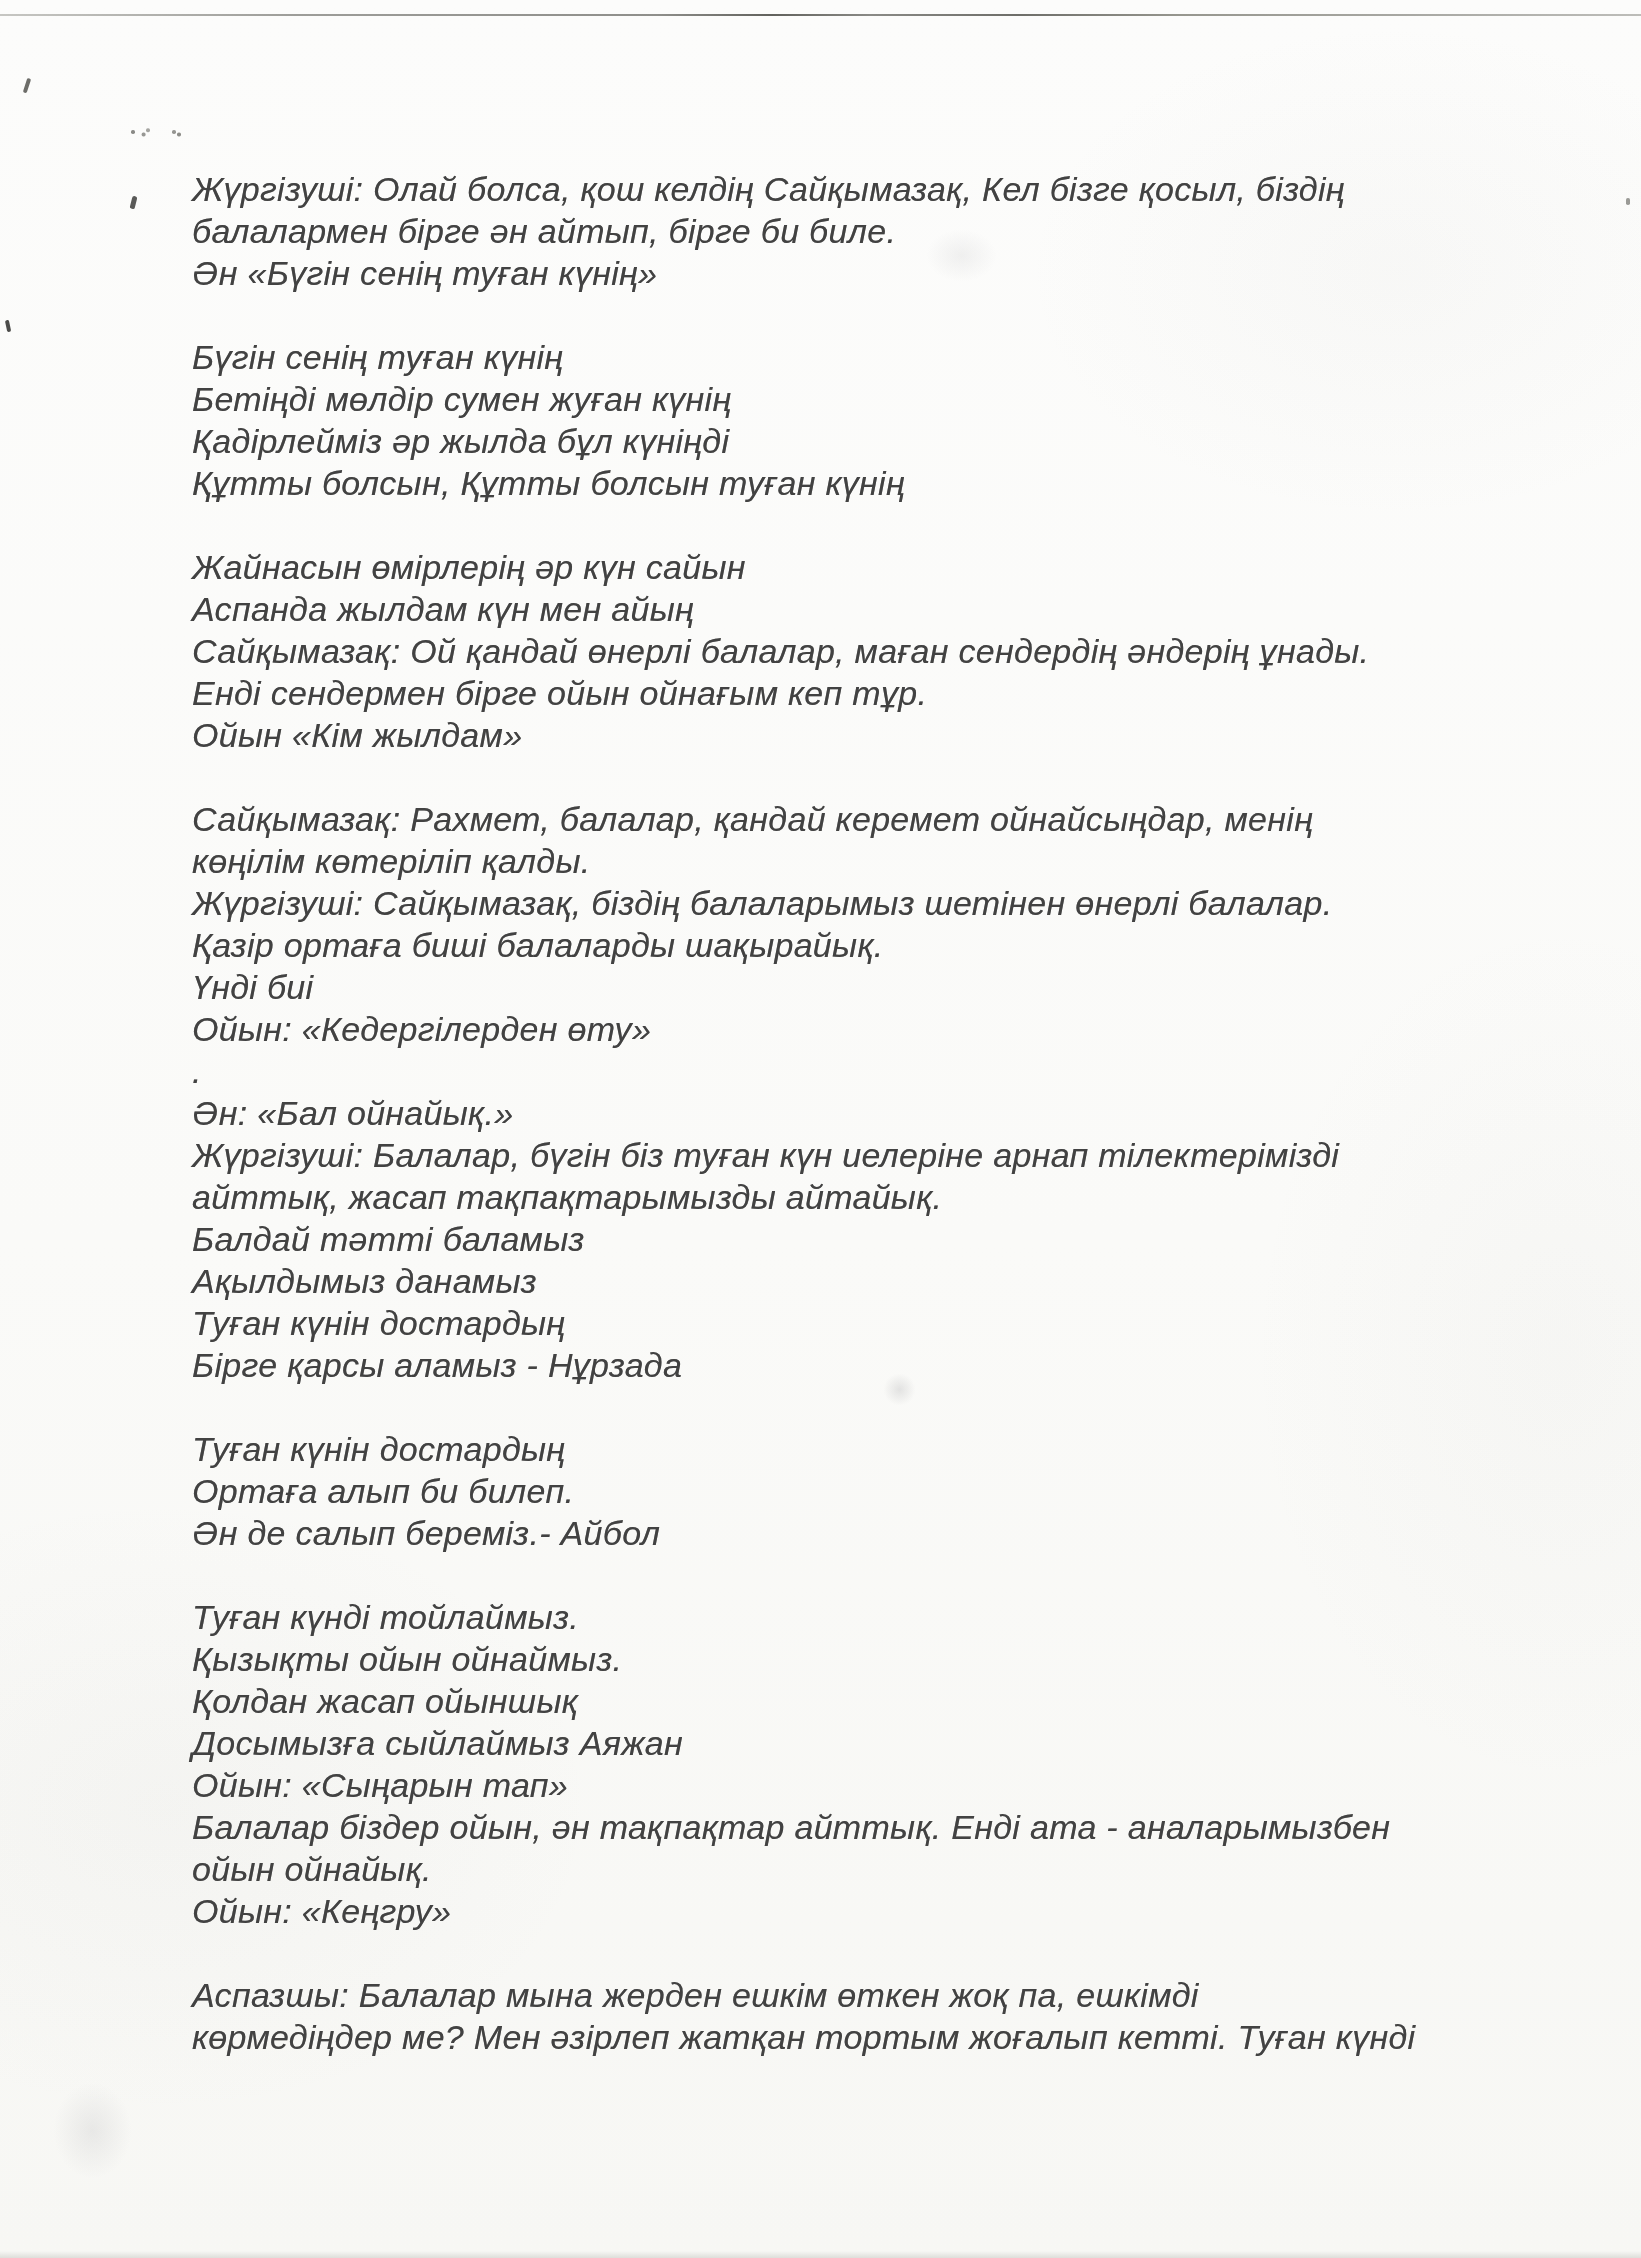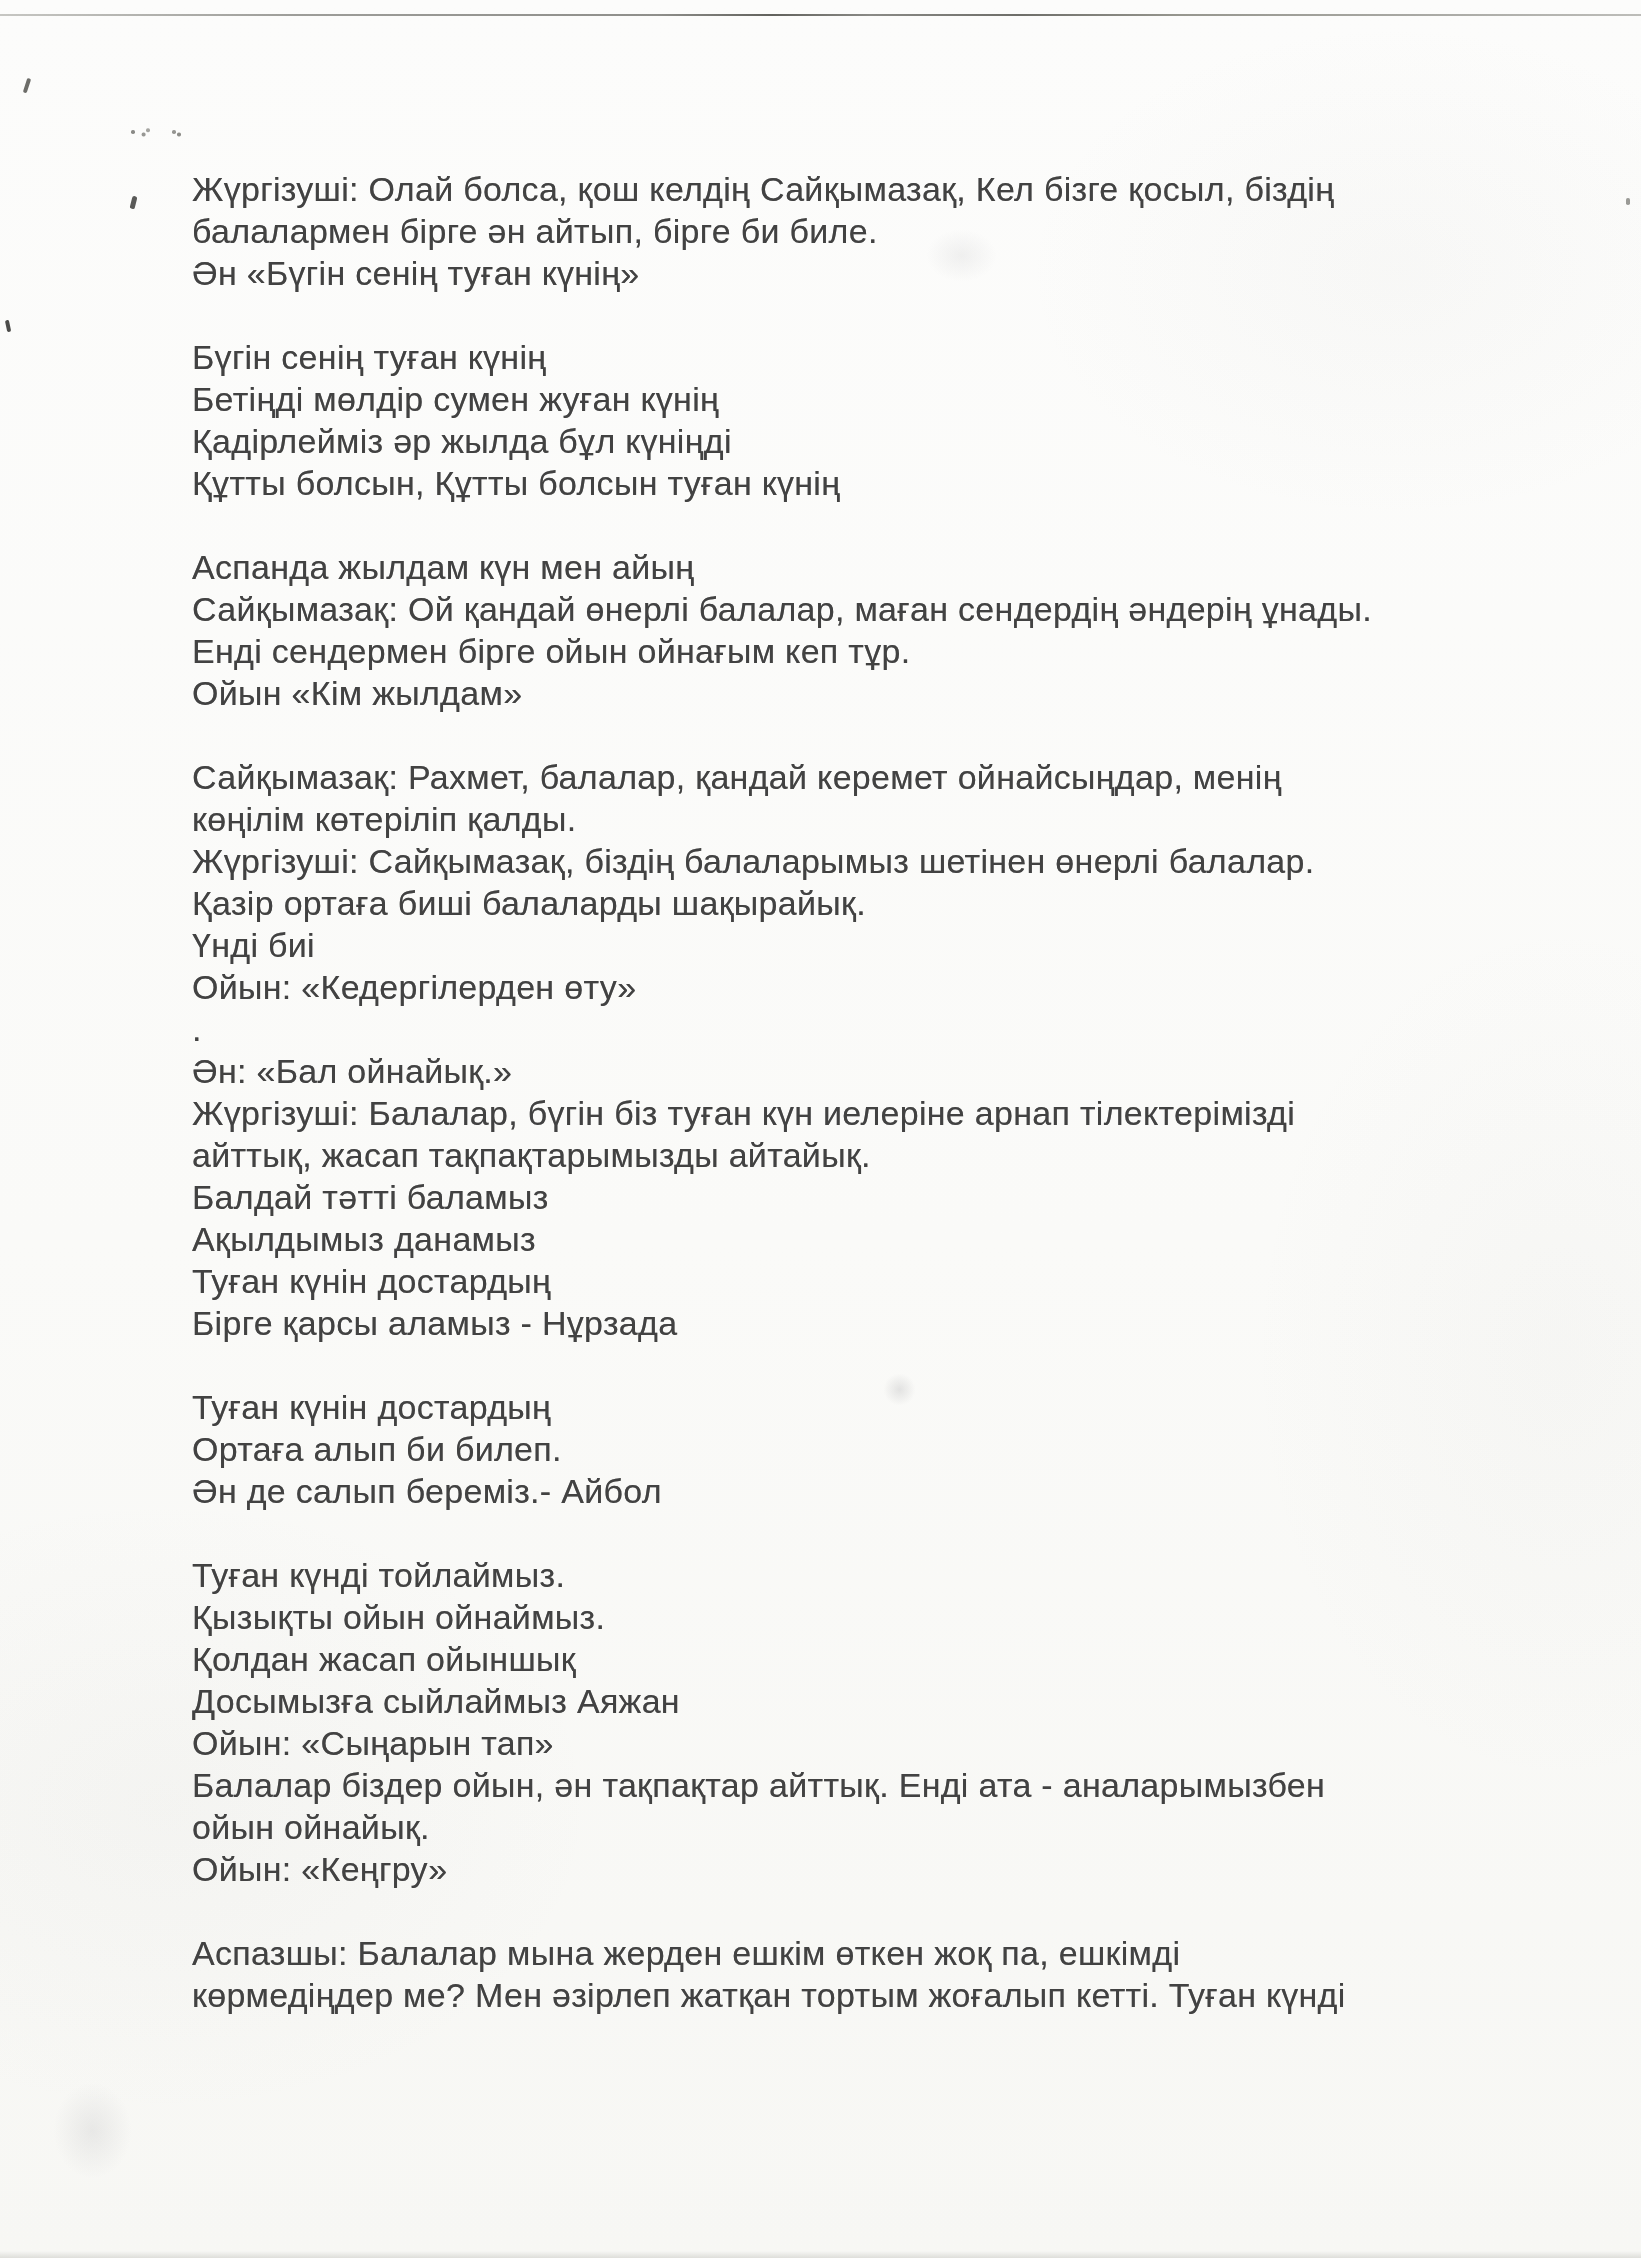--- a/index.html
+++ b/index.html
@@ -53,21 +53,21 @@
     left: 192px;
     top: 168px;
     font-size: 34px;
     line-height: 42px;
     color: #424242;
     letter-spacing: 0.3px;
     white-space: nowrap;
     text-shadow: 0 0 0.5px rgba(70,70,70,0.55);
   }
   .block { margin: 0 0 42px 0; }
-  .line { min-height: 42px; }
+  .line { min-height: 42px; font-style: italic; }
 
   
   .artifact { position: absolute; pointer-events: none; }
   .a-comma {
     left: 131px; top: 196px;
     width: 5.3px; height: 13.2px;
     background: #5a5a58;
     border-radius: 2.6px 2.6px 1.8px 1.8px;
     transform: rotate(14deg);
   }
@@ -136,20 +136,21 @@
         <div class="line">балалармен бірге ән айтып, бірге би биле.</div>
         <div class="line">Ән «Бүгін сенің туған күнің»</div>
       </div>
       <div class="block">
         <div class="line">Бүгін сенің туған күнің</div>
         <div class="line">Бетіңді мөлдір сумен жуған күнің</div>
         <div class="line">Қадірлейміз әр жылда бұл күніңді</div>
         <div class="line">Құтты болсын, Құтты болсын туған күнің</div>
       </div>
       <div class="block">
+        <div class="line">Жайнасын өмірлерің әр күн сайын</div>
         <div class="line">Аспанда жылдам күн мен айың</div>
         <div class="line">Сайқымазақ: Ой қандай өнерлі балалар, маған сендердің әндерің ұнады.</div>
         <div class="line">Енді сендермен бірге ойын ойнағым кеп тұр.</div>
         <div class="line">Ойын «Кім жылдам»</div>
       </div>
       <div class="block">
         <div class="line">Сайқымазақ: Рахмет, балалар, қандай керемет ойнайсыңдар, менің</div>
         <div class="line">көңілім көтеріліп қалды.</div>
         <div class="line">Жүргізуші: Сайқымазақ, біздің балаларымыз шетінен өнерлі балалар.</div>
         <div class="line">Қазір ортаға биші балаларды шақырайық.</div>

